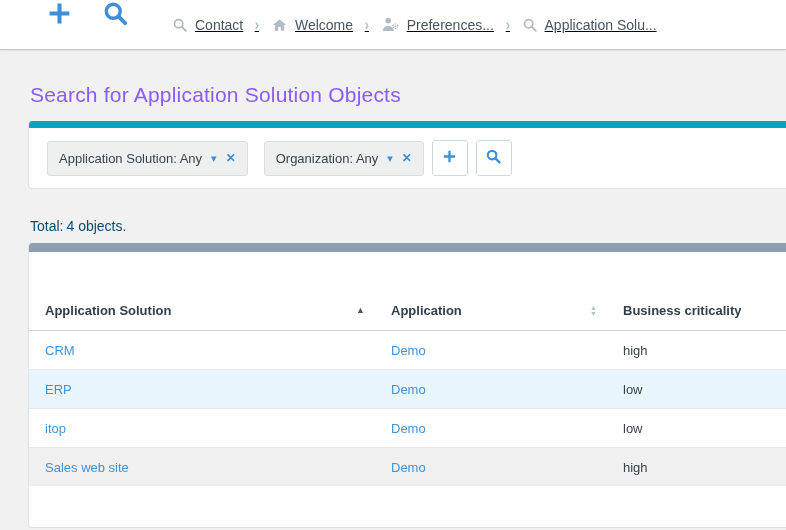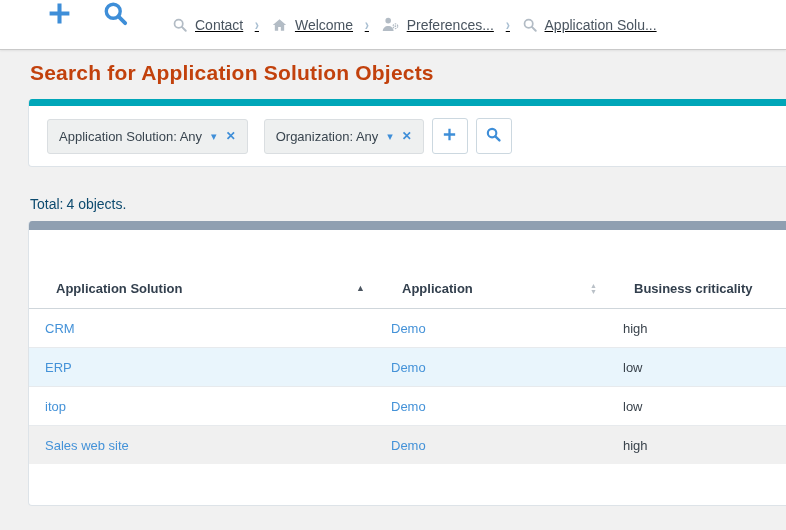--- a/index.html
+++ b/index.html
@@ -16,22 +16,22 @@
     display:flex;padding-left:44px;box-sizing:border-box;text-decoration:underline;
   }
   .tool-icon{width:30px;height:30px;display:flex;align-items:center;justify-content:center;cursor:pointer;}
   .tool-icon + .tool-icon{margin-left:26px;}
   .breadcrumb{display:flex;align-items:center;margin-left:42px;font-size:14px;color:#4a5560;}
   .crumb{display:flex;align-items:center;gap:7px;cursor:pointer;white-space:nowrap;}
   .crumb .bc-ic{display:flex;align-items:center;}
   .bc-sep{margin:0 11px;color:#a9bfd2;font-size:17px;line-height:1;font-weight:bold;transform:scaleX(.75);}
   
   .page-title{
-    margin:10px 0 0 30px;font-size:21px;line-height:26px;color:#c2410c;
-    font-weight:700;letter-spacing:.2px;
+    margin:32px 0 0 30px;font-size:21px;line-height:26px;color:#8b5cf6;
+    font-weight:400;letter-spacing:.2px;
   }
   
   .panel{margin-left:28px;margin-right:-14px;background:#fff;
     border:1px solid #dde3e8;border-top:none;border-radius:4px;overflow:hidden;}
   .panel-topbar{height:8px;margin:-1px -1px 0 -1px;border-radius:4px 4px 0 0;}
   .topbar-teal{background:#00a6b8;}
   .topbar-slate{background:#8f9fb1;height:10px;}
   .filter-panel{margin-top:13px;}
   .filter-body{height:60px;display:flex;align-items:center;padding-left:18px;gap:16px;}
   .chip{
@@ -47,21 +47,21 @@
     display:flex;align-items:center;justify-content:center;cursor:pointer;padding:0;
   }
   
   .results-summary{margin:29px 0 0 30px;font-size:14px;color:#0c4a6e;display:flex;gap:3px;}
   
   .table-panel{margin-top:9px;height:285px;box-sizing:border-box;}
   .tbl-spacer{height:39px;}
   table{border-collapse:collapse;table-layout:fixed;width:100%;}
   col.c1{width:346px;} col.c2{width:232px;}
   th{
-    height:39px;text-align:right;padding:0 10px 0 27px;font-size:13px;font-weight:bold;
+    height:39px;text-align:right;padding:0 10px 0 16px;font-size:13px;font-weight:bold;
     color:#323f4d;border-bottom:1px solid #cfd6db;cursor:pointer;
   }
   .th-inner{display:flex;align-items:center;justify-content:space-between;}
   .sort-asc{font-size:9px;color:#4b5560;line-height:1;}
   .sort-both{display:flex;flex-direction:column;align-items:center;color:#b9c0c7;}
   .sort-both span{font-size:7px;line-height:6px;}
   td{height:38px;padding:0 10px 0 16px;font-size:13px;color:#3a434c;border-top:1px solid #e7eaed;}
   tr.row-0 td{border-top:none;}
   tr.row-1 td{background:#e9f5fc;}
   tr.row-3 td{background:#f0f0f0;}

